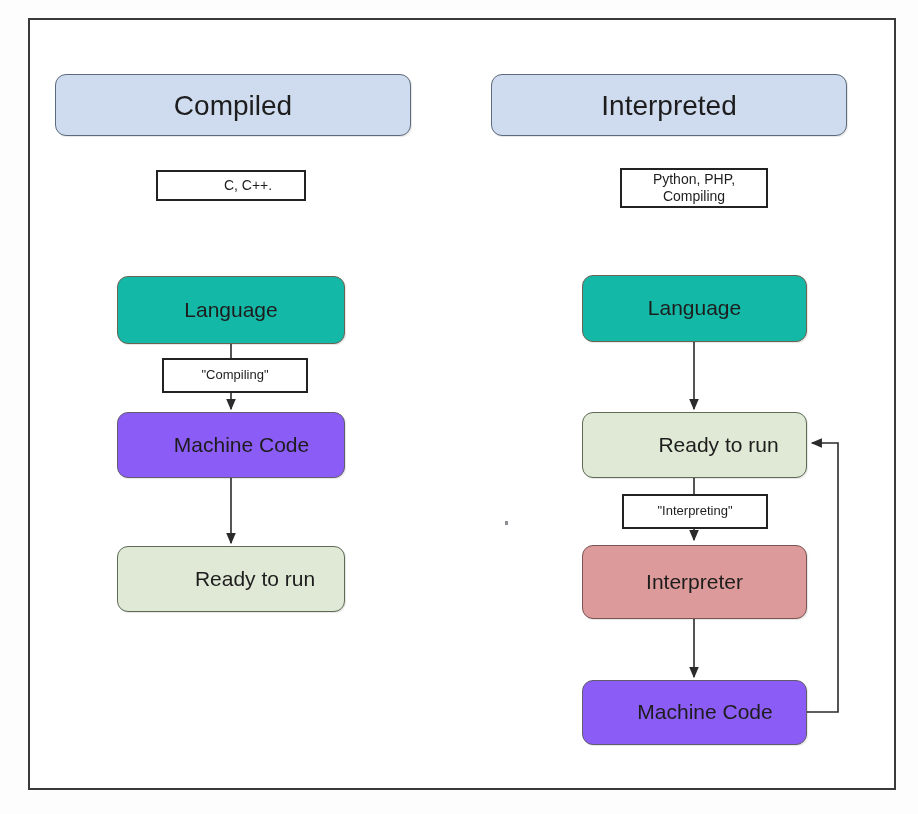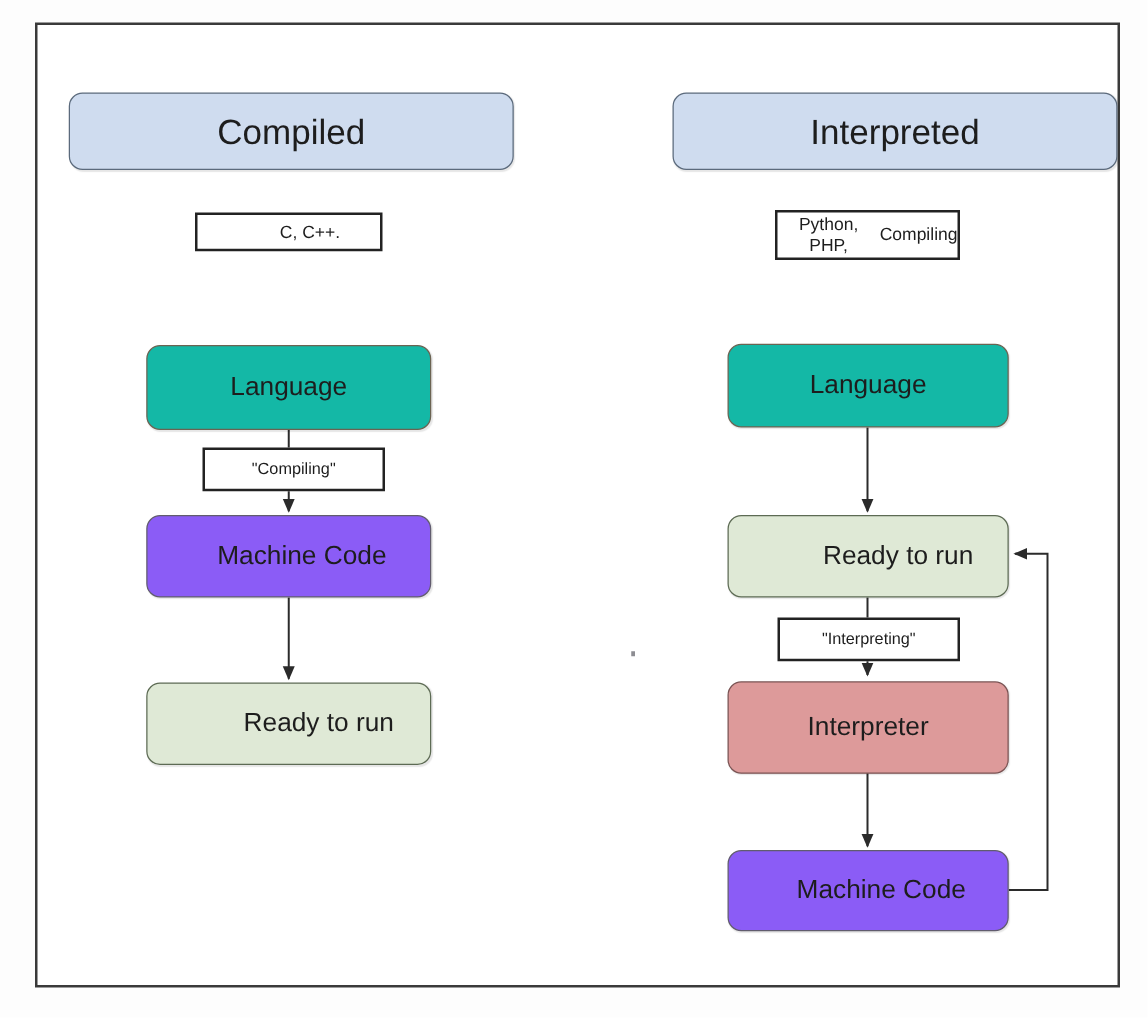--- a/index.html
+++ b/index.html
@@ -131,25 +131,25 @@
   </div>
 
   <div class="node rounded fill-purple big-node" style="left:117px; top:412px; width:228px; height:66px;">
     <span>Machine Code</span>
   </div>
 
   <div class="node rounded fill-green big-node" style="left:117px; top:546px; width:228px; height:66px;">
     <span>Ready to run</span>
   </div>
 
-  <div class="node rounded fill-blue header-box" style="left:538px; top:74px; width:356px; height:62px;">
+  <div class="node rounded fill-blue header-box" style="left:491px; top:74px; width:356px; height:62px;">
     <span>Interpreted</span>
   </div>
 
-  <div class="node plain lang-box" style="left:620px; top:168px; width:148px; height:40px; flex-direction:row; justify-content:center;">
+  <div class="node plain lang-box" style="left:620px; top:168px; width:148px; height:40px; flex-direction:column; justify-content:center;">
     <span>Python, PHP,</span>
     <span>Compiling</span>
   </div>
 
   <div class="node rounded fill-yellow big-node" style="left:582px; top:275px; width:225px; height:67px;">
     <span>Language</span>
   </div>
 
   <div class="node rounded fill-green big-node" style="left:582px; top:412px; width:225px; height:66px;">
     <span>Ready to run</span>

